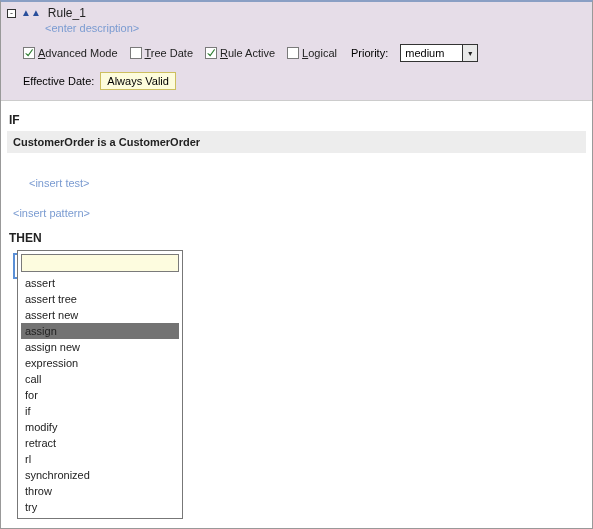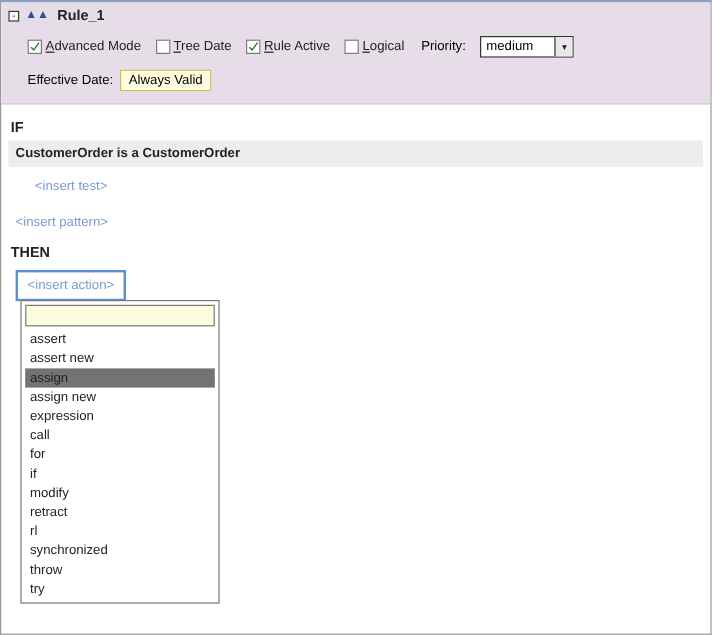--- a/index.html
+++ b/index.html
@@ -6,42 +6,42 @@
     body { background: #fff; width: 593px; height: 529px; border: 1px solid #999; border-top: 2px solid #8a9fc4; overflow: hidden; position: relative; }
 
     .rule-header {
       background: #e6dde8;
       padding: 4px 6px 10px 6px;
       border-bottom: 1px solid #ccc;
     }
     .rule-title-row { display: flex; align-items: center; gap: 3px; line-height: 14px; }
     .mini-box { width: 9px; height: 9px; border: 1px solid #333; display: inline-flex; align-items: center; justify-content: center; line-height: 7px; font-size: 9px; color: #333; background: #fff; }
     .chev-up { font-size: 10px; color: #2a4f9b; line-height: 10px; padding: 0 2px; }
-    .rule-name { font-weight: bold; font-size: 12px; color: #222; padding-left: 2px; }
+    .rule-name { font-weight: normal; font-size: 12px; color: #222; padding-left: 2px; }
 
     .desc-row { padding: 2px 0 0 38px; color: #7a9bd1; }
 
     .opts-row { display: flex; align-items: center; gap: 12px; padding: 10px 0 0 16px; }
     .chk { display: inline-flex; align-items: center; gap: 3px; color: #222; }
     .chk-box { width: 12px; height: 12px; border: 1px solid #7a7a7a; background: #fff; display: inline-flex; align-items: center; justify-content: center; }
     .chk-box.checked::after { content: ""; width: 8px; height: 8px; display: block; background: linear-gradient(135deg,#3a7d2f 45%,transparent 46%), linear-gradient(45deg,transparent 54%,#3a7d2f 55%); clip-path: polygon(10% 50%, 5% 60%, 40% 95%, 100% 10%, 90% 0%, 40% 70%); background:#2e7d32; }
     .ul { text-decoration: underline; }
 
     .pri-label { margin-left: 2px; }
     .pri-select { display: inline-flex; align-items: center; border: 1px solid #333; background: #fff; height: 18px; justify-content: center; }
     .pri-text { padding: 0 18px 0 4px; }
     .pri-arrow { width: 15px; height: 16px; border-left: 1px solid #333; background: #e9e9e9; display: flex; align-items: center; justify-content: center; font-size: 8px; color: #222; }
 
     .eff-row { display: flex; align-items: center; gap: 6px; padding: 10px 0 0 16px; }
     .eff-val { border: 1px solid #cdbf5f; background: #fdfcdc; padding: 2px 6px; }
 
     .section-label { font-weight: bold; font-size: 12px; color: #222; padding: 12px 0 4px 8px; }
 
     .cond-box { background: #ededed; margin: 0 6px; padding: 5px 6px; color: #222; font-weight: bold; }
-    .insert-test { color: #7a9bd1; padding: 10px 0 0 28px; }
+    .insert-test { color: #7a9bd1; padding: 24px 0 0 28px; }
     .insert-pattern { color: #7a9bd1; padding: 18px 0 0 12px; }
 
     .ins-action {
       display: inline-block; margin: 4px 0 0 12px;
       border: 2px solid #5a8fd6; padding: 5px 8px; color: #7a9bd1;
     }
 
     .dropdown {
       position: absolute; left: 16px; top: 248px; width: 166px;
       border: 1px solid #777; background: #fff;
@@ -59,20 +59,21 @@
 <body>
 
 
 
 <div class="rule-header">
   <div class="rule-title-row">
     <span class="mini-box">-</span>
     <span class="chev-up">▲▲</span>
     <span class="rule-name">Rule_1</span>
   </div>
+  <div class="desc-row">&lt;enter description&gt;</div>
 
   <div class="opts-row">
     <span class="chk">
       <span class="chk-box checked"></span>
       <span><span class="ul">A</span><span>dvanced Mode</span></span>
     </span>
     <span class="chk">
       <span class="chk-box"></span>
       <span><span class="ul">T</span><span>ree Date</span></span>
     </span>
@@ -102,20 +103,21 @@
 <div class="insert-test">&lt;insert test&gt;</div>
 <div class="insert-pattern">&lt;insert pattern&gt;</div>
 
 <div class="section-label">THEN</div>
 <div class="ins-action">&lt;insert action&gt;</div>
 
 <div class="dropdown">
   <input class="dd-input" type="text" value="" style="">
   <div class="dd-list" id="dd-list">
       <div class="dd-item">assert</div>
+      <div class="dd-item">assert tree</div>
       <div class="dd-item">assert new</div>
       <div class="dd-item sel">assign</div>
       <div class="dd-item">assign new</div>
       <div class="dd-item">expression</div>
       <div class="dd-item">call</div>
       <div class="dd-item">for</div>
       <div class="dd-item">if</div>
       <div class="dd-item">modify</div>
       <div class="dd-item">retract</div>
       <div class="dd-item">rl</div>

